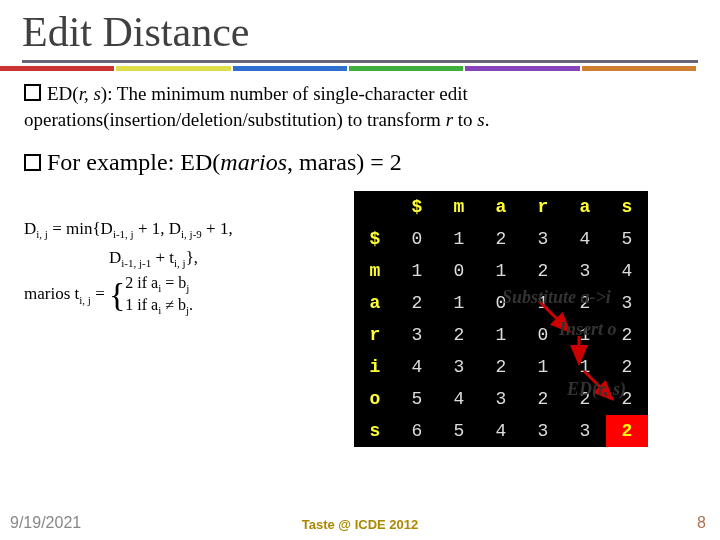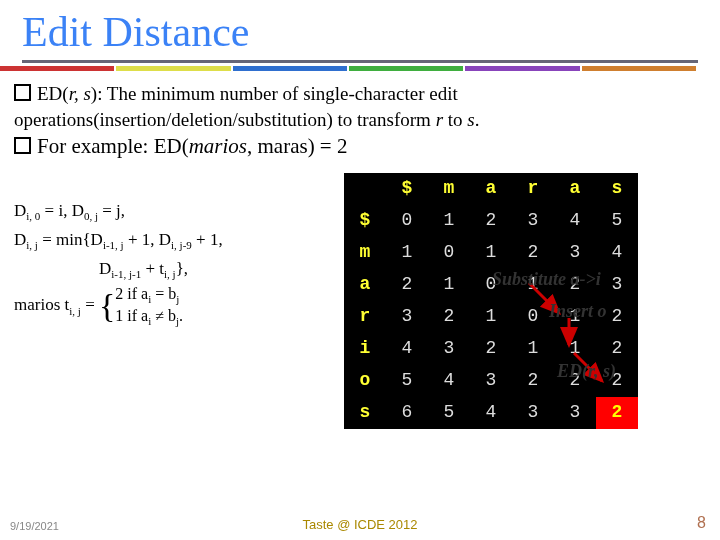--- a/index.html
+++ b/index.html
@@ -1,36 +1,36 @@
 <!DOCTYPE html>
 <html><head>
 <meta charset="utf-8">
 <style>
 body{margin:0;padding:0;font-family:Georgia,serif;background:#fff;width:720px;height:540px;overflow:hidden;position:relative}
 .slide{width:720px;height:540px;position:relative;box-sizing:border-box}
-.title{font-size:42px;color:#3b82f6;padding:8px 16px 0 22px;font-weight:normal}
+.title{font-size:42px;color:#404040;padding:8px 16px 0 22px;font-weight:normal}
 .title-underline{height:3px;background:#667;margin:4px 22px 0 22px}
 .accent-row{display:flex;height:5px;margin:3px 22px 0 0}
 .accent-row div{flex:1;margin-right:2px}
-.content{padding:10px 22px 0 14px;font-size:19px;color:#000;line-height:1.35}
+.content{padding:10px 22px 0 24px;font-size:19px;color:#000;line-height:1.35}
 .bullet{display:inline-block;width:13px;height:13px;border:2px solid #000;margin-right:6px;position:relative;top:1px}
 .em{font-style:italic}
-.ex{font-size:21px;}
+.ex{font-size:24px;margin-top:14px}
 .main-row{display:flex;margin-top:12px}
 .formulas{flex:0 0 330px;font-size:17px;line-height:1.6;padding-top:24px}
 .sub{font-size:11px;vertical-align:sub}
 .table-wrap{flex:1;position:relative}
 table.ed{border-collapse:collapse;background:#000;color:#ddd;font-family:'Courier New',monospace;font-size:18px}
 table.ed td{width:40px;height:30px;text-align:center;border:0}
 table.ed .hdr{color:#ff3;font-weight:bold}
 .final{background:#f00;color:#ff0;font-weight:bold}
 .anno{position:absolute;color:#333;font-style:italic;font-weight:bold;font-size:18px}
 .arrow-canvas{position:absolute;top:0;left:0;pointer-events:none}
-.footer-left{position:absolute;bottom:8px;left:10px;font-size:11px;color:#888;font-family:Verdana,sans-serif}
-.footer-center{position:absolute;bottom:8px;left:0;right:0;text-align:center;font-size:13px;color:#a80;font-weight:normal;font-family:Arial,sans-serif}
+.footer-left{position:absolute;bottom:8px;left:10px;font-size:16px;color:#888;font-family:Verdana,sans-serif}
+.footer-center{position:absolute;bottom:8px;left:0;right:0;text-align:center;font-size:13px;color:#a80;font-weight:bold;font-family:Arial,sans-serif}
 .footer-right{position:absolute;bottom:8px;right:14px;font-size:16px;color:#b07050;font-family:Verdana,sans-serif}
 .brace{font-size:34px;vertical-align:middle;line-height:0}
 .piece{display:inline-block;vertical-align:middle;font-size:16px;line-height:1.2}
 </style>
 </head>
 <body>
 
 <div class="slide">
   <div class="title">Edit Distance</div>
   <div class="title-underline"></div>
@@ -46,21 +46,20 @@
   <div class="content">
     <div>
       <span class="bullet"></span><span>ED(</span><span class="em">r, s</span><span>): The minimum number of single-character edit operations(insertion/deletion/substitution) to transform </span><span class="em">r</span><span> to </span><span class="em">s</span><span>.</span>
     </div>
     <div class="ex">
       <span class="bullet"></span><span>For example:   ED(</span><span class="em">marios</span><span>, maras) = 2</span>
     </div>
 
     <div class="main-row">
       <div class="formulas">
-        <div><span>D</span><span class="sub">i, 0</span><span> = i,     D</span><span class="sub">0, j</span><span> = j,</span></div>
         <div><span>D</span><span class="sub">i, j</span><span> = min{D</span><span class="sub">i-1, j</span><span> + 1, D</span><span class="sub">i, j-9</span><span> + 1,</span></div>
         <div style="white-space:pre"><span>                    D</span><span class="sub">i-1, j-1</span><span> + t</span><span class="sub">i, j</span><span>},</span></div>
         <div>
           <span>marios  t</span><span class="sub">i, j</span><span> = </span><span class="brace">{</span><span class="piece">
             <span>2 if a</span><span class="sub">i</span><span> = b</span><span class="sub">j</span><br>
             <span>1 if a</span><span class="sub">i</span><span> ≠ b</span><span class="sub">j</span><span>.</span>
           </span>
         </div>
       </div>
 

